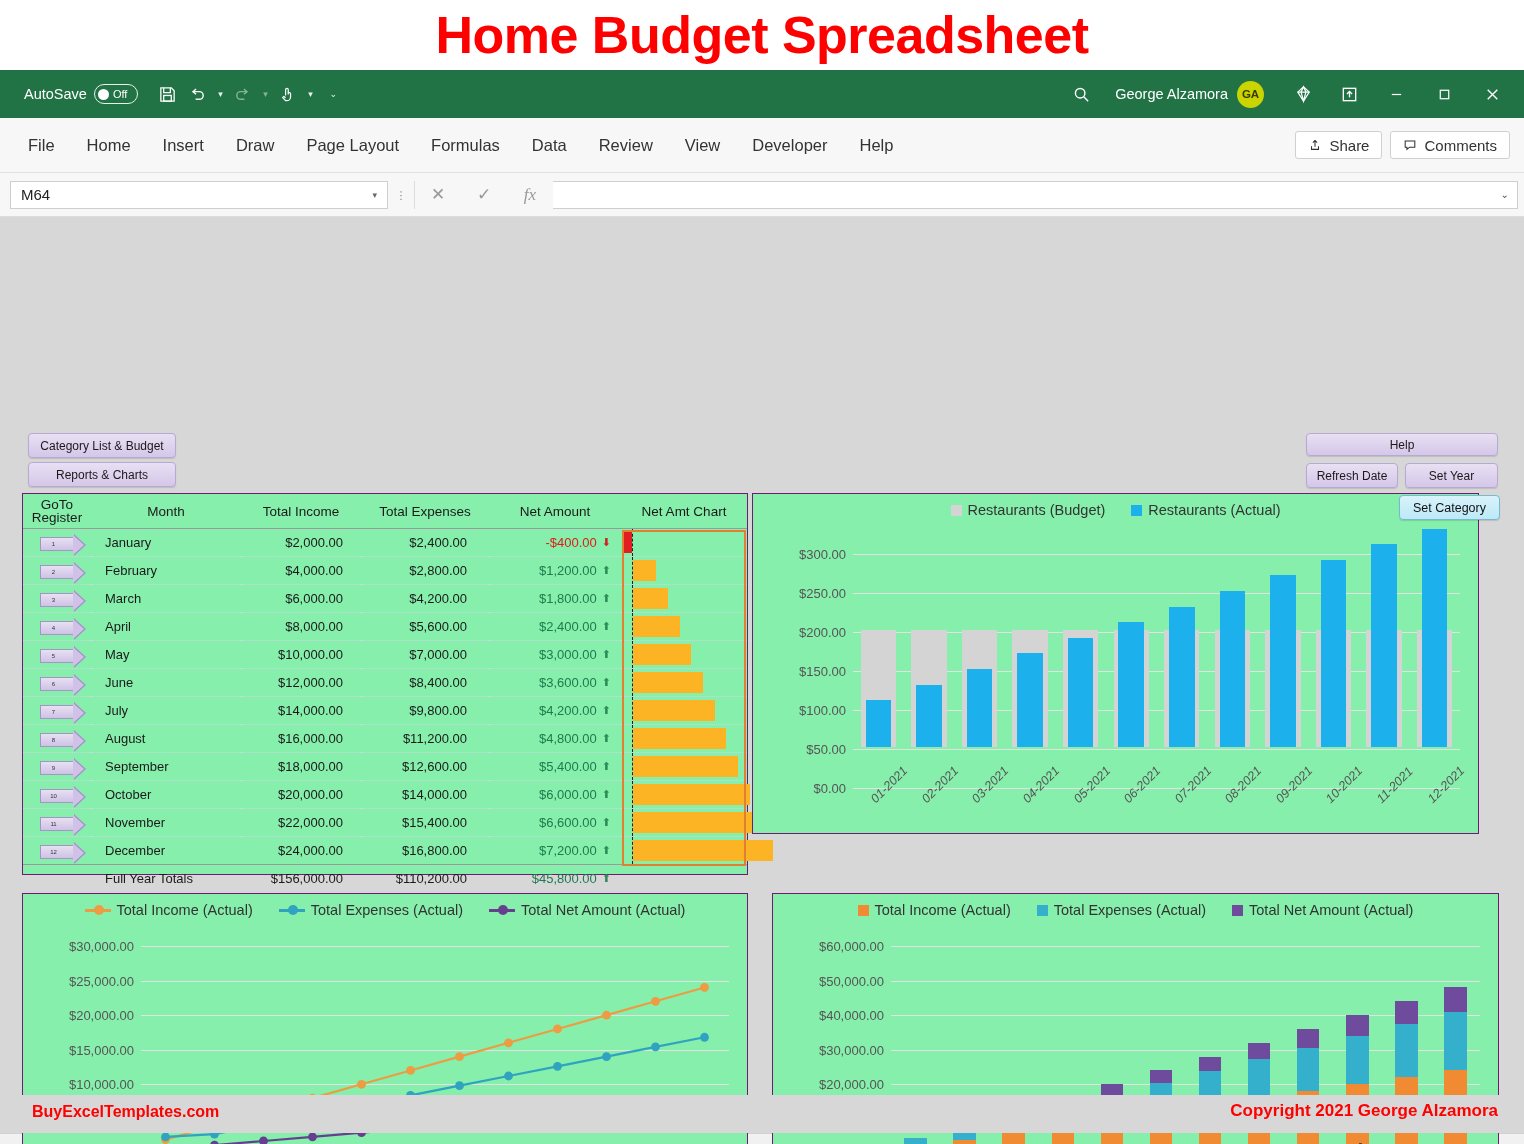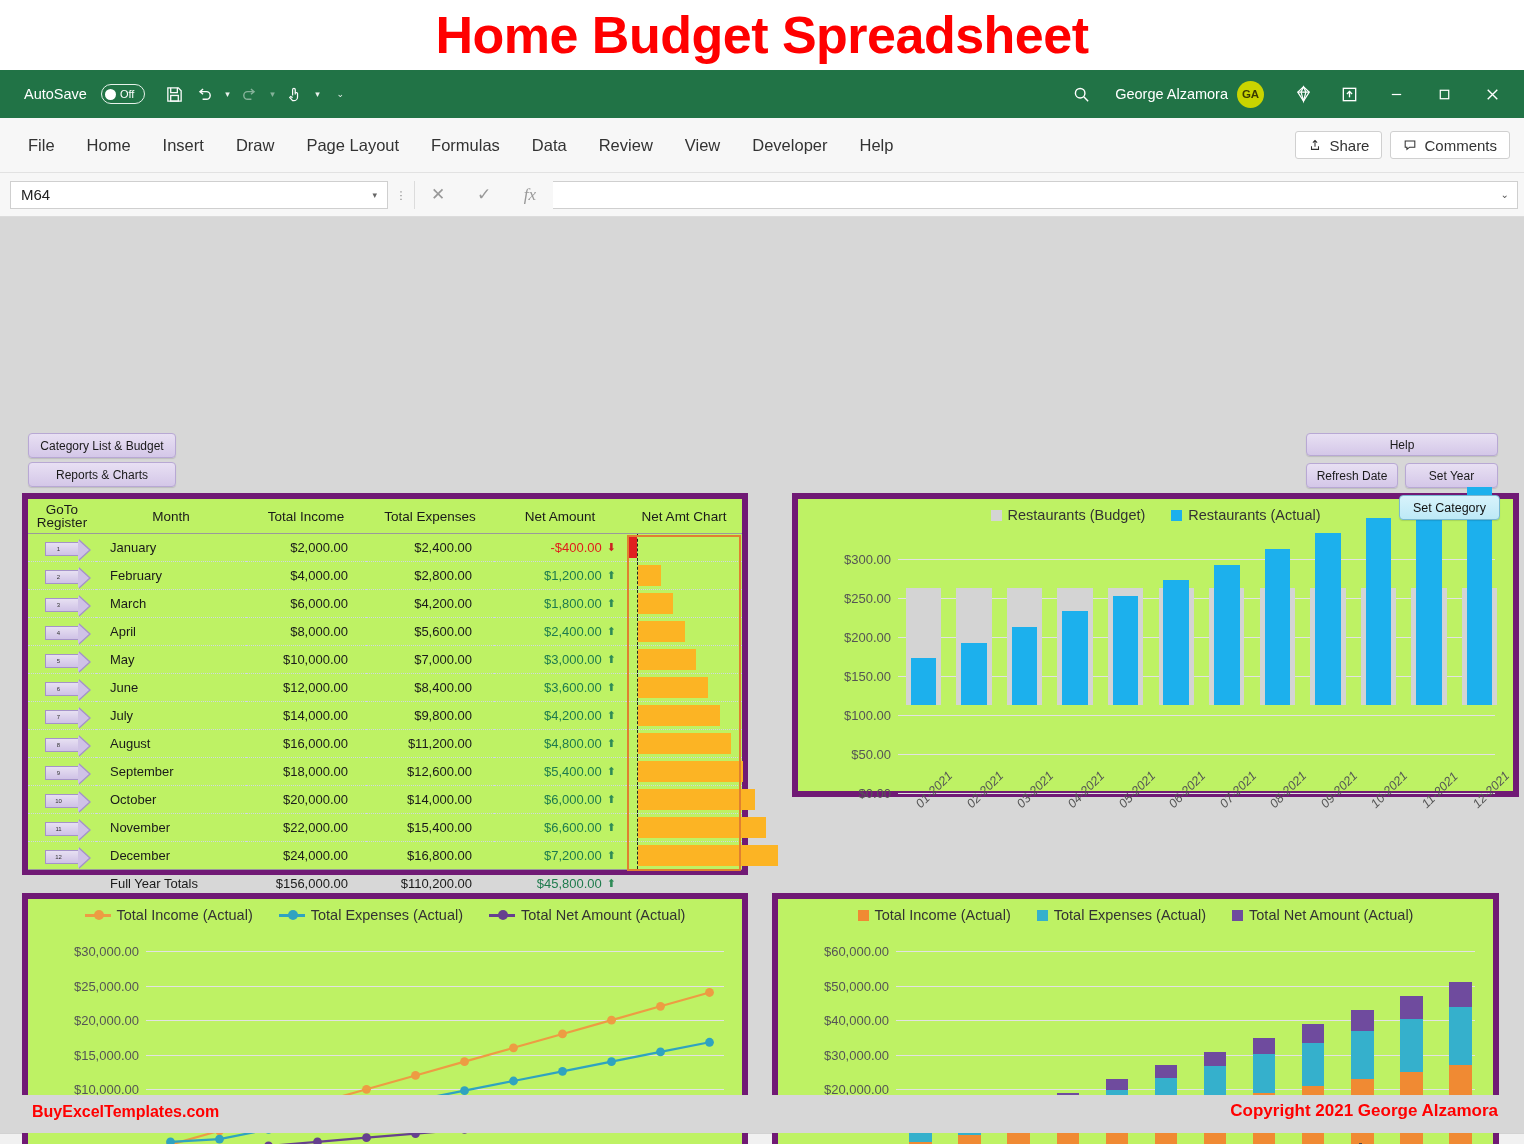--- a/index.html
+++ b/index.html
@@ -5,21 +5,21 @@
   * { box-sizing: border-box; margin:0; padding:0; }
   html,body { width:1524px; height:1144px; overflow:hidden; }
   body { font-family:"Liberation Sans", sans-serif; background:#d7d7d7; }
 
   
   .banner { height:70px; background:#ffffff; display:flex; align-items:center; justify-content:center; }
   .banner-title { color:#ff0000; font-size:52px; font-weight:bold; letter-spacing:-0.5px; font-family:"Liberation Sans", sans-serif; }
 
   
   .titlebar { height:48px; background:#217346; display:flex; align-items:center; color:#fff; font-size:14.5px; position:relative; }
-  .autosave { display:flex; align-items:center; gap:14px; margin-left:24px; }
+  .autosave { display:flex; align-items:center; gap:7px; margin-left:24px; }
   .autosave-label { font-size:14.5px; }
   .toggle { width:44px; height:20px; border:1.6px solid #e6f2ea; border-radius:11px; display:flex; align-items:center; padding:0 3px; gap:4px; }
   .toggle .knob { width:11px; height:11px; border-radius:50%; background:#fff; }
   .toggle .off { font-size:11px; }
   .qat { display:flex; align-items:center; gap:2px; margin-left:16px; }
   .qat-btn { width:28px; height:28px; display:flex; align-items:center; justify-content:center; opacity:.97; }
   .qat-btn.dim { opacity:.45; }
   .qat-caret { width:13px; height:26px; display:flex; align-items:center; justify-content:center; font-size:9px; opacity:.9; }
   .doc-title { position:absolute; left:0; right:0; text-align:center; font-size:14.5px; pointer-events:none; }
   .doc-title span { pointer-events:auto; }
@@ -62,23 +62,23 @@
   #btnCatList { position:absolute; left:28px; top:216px; width:148px; height:25px; }
   #btnReports { position:absolute; left:28px; top:245px; width:148px; height:25px; }
   #btnHelp    { position:absolute; left:1306px; top:216px; width:192px; height:23px; }
   #btnRefresh { position:absolute; left:1306px; top:246px; width:92px; height:25px; }
   #btnSetYear { position:absolute; left:1405px; top:246px; width:93px; height:25px; }
   #btnSetCat  { position:absolute; left:1399px; top:278px; width:101px; height:25px; z-index:5; }
 
   .dash-title { position:absolute; left:340px; top:225px; width:840px; text-align:center; font-size:25px; font-weight:bold; color:#7a5da8; }
 
   
-  .panel { position:absolute; background:#bef264; border:6px solid #701a75; }
+  .panel { position:absolute; background:#86efac; border:1px solid #701a75; }
   #panelTable { left:22px;  top:276px; width:726px; height:382px; }
-  #panelBar   { left:792px; top:276px; width:727px; height:304px; }
+  #panelBar   { left:752px; top:276px; width:727px; height:341px; }
   #panelLine  { left:22px;  top:676px; width:726px; height:396px; }
   #panelStack { left:772px; top:676px; width:727px; height:396px; }
 
   
   table.budget { width:100%; border-collapse:collapse; font-size:13px; color:#1a1a1a; }
   table.budget th { font-weight:normal; font-size:13.5px; padding:4px 0; border-bottom:1px solid #9a9a9a; vertical-align:middle; }
   table.budget td { padding:0; height:27px; vertical-align:middle; border-bottom:1px dotted #cfd7e3; }
   .c-goto  { width:68px; text-align:center; }
   .c-month { width:150px; text-align:left; padding-left:14px !important; }
   .c-inc   { width:120px; text-align:right; padding-right:18px !important; }

